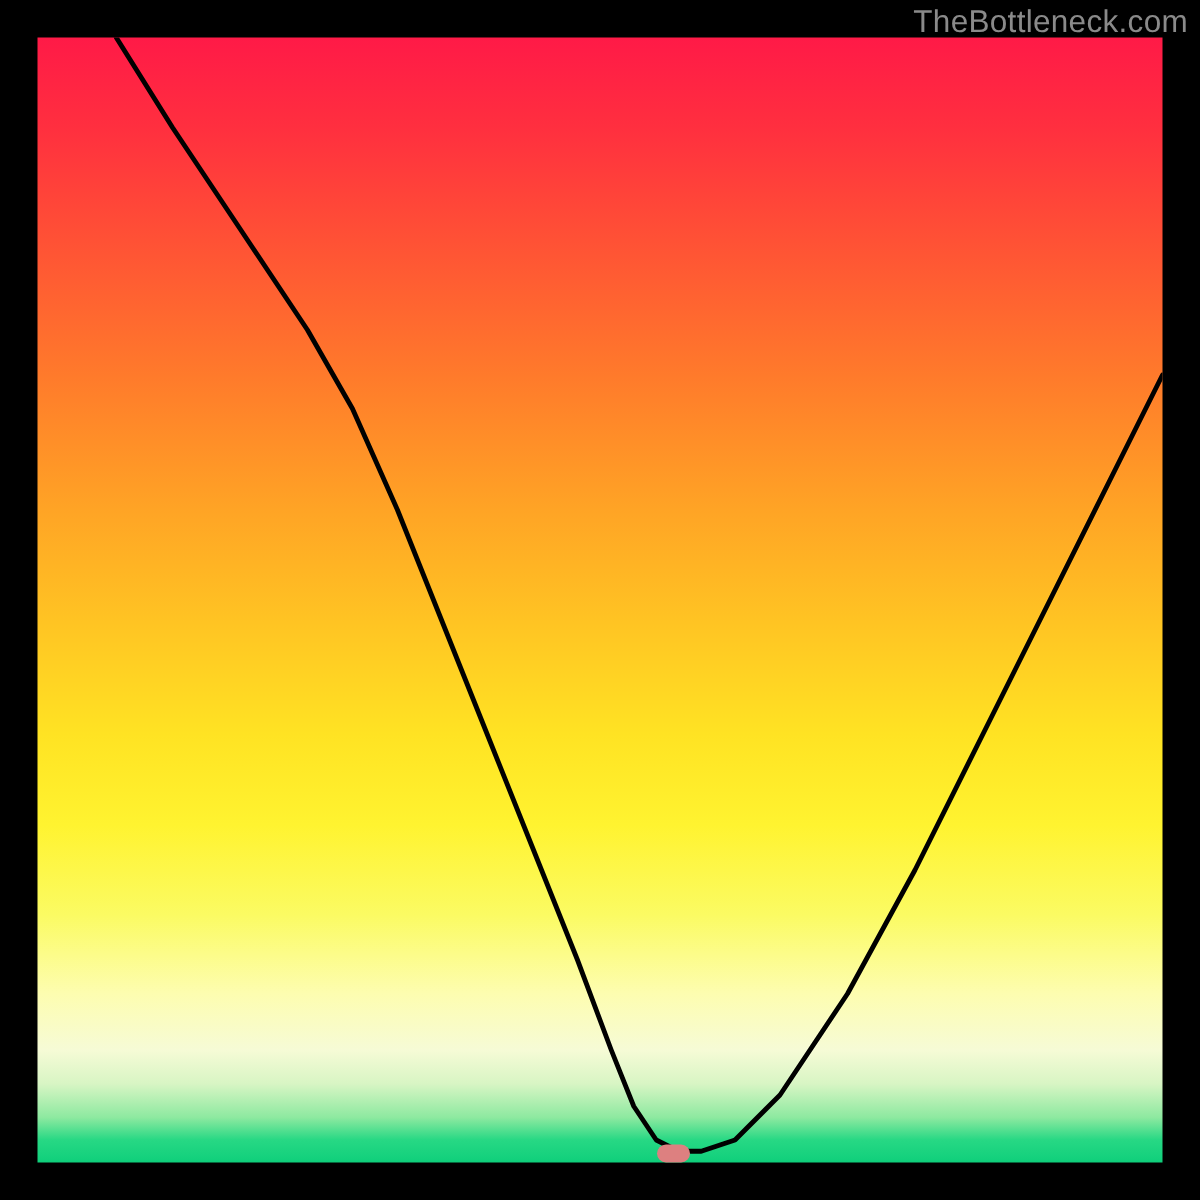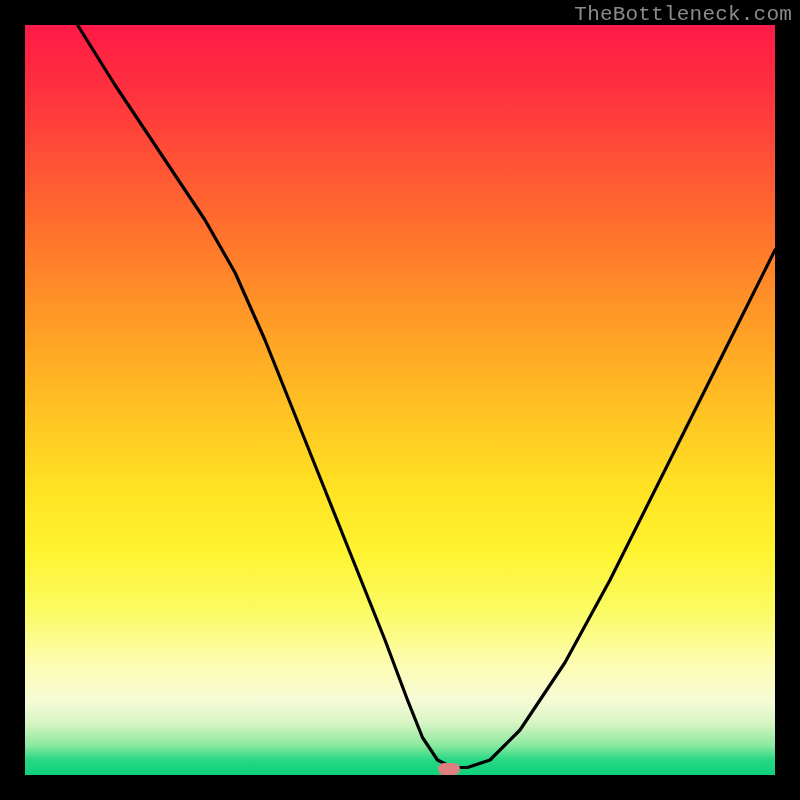--- a/index.html
+++ b/index.html
@@ -57,21 +57,20 @@
     transform: translate(-50%, -50%);
   }
   .watermark {
     position: absolute;
     top: 3px;
     right: 8px;
     color: #8a8a8a;
     font-size: 21px;
     font-weight: 500;
     letter-spacing: 0.2px;
-    font-family: Liberation Mono, monospace;
   }
 </style>
 </head>
 <body>
 
 <div class="chart-wrap">
 
   <div class="plot-area">
 
     <svg class="curve-svg" viewBox="0 0 750 750" preserveAspectRatio="none">

